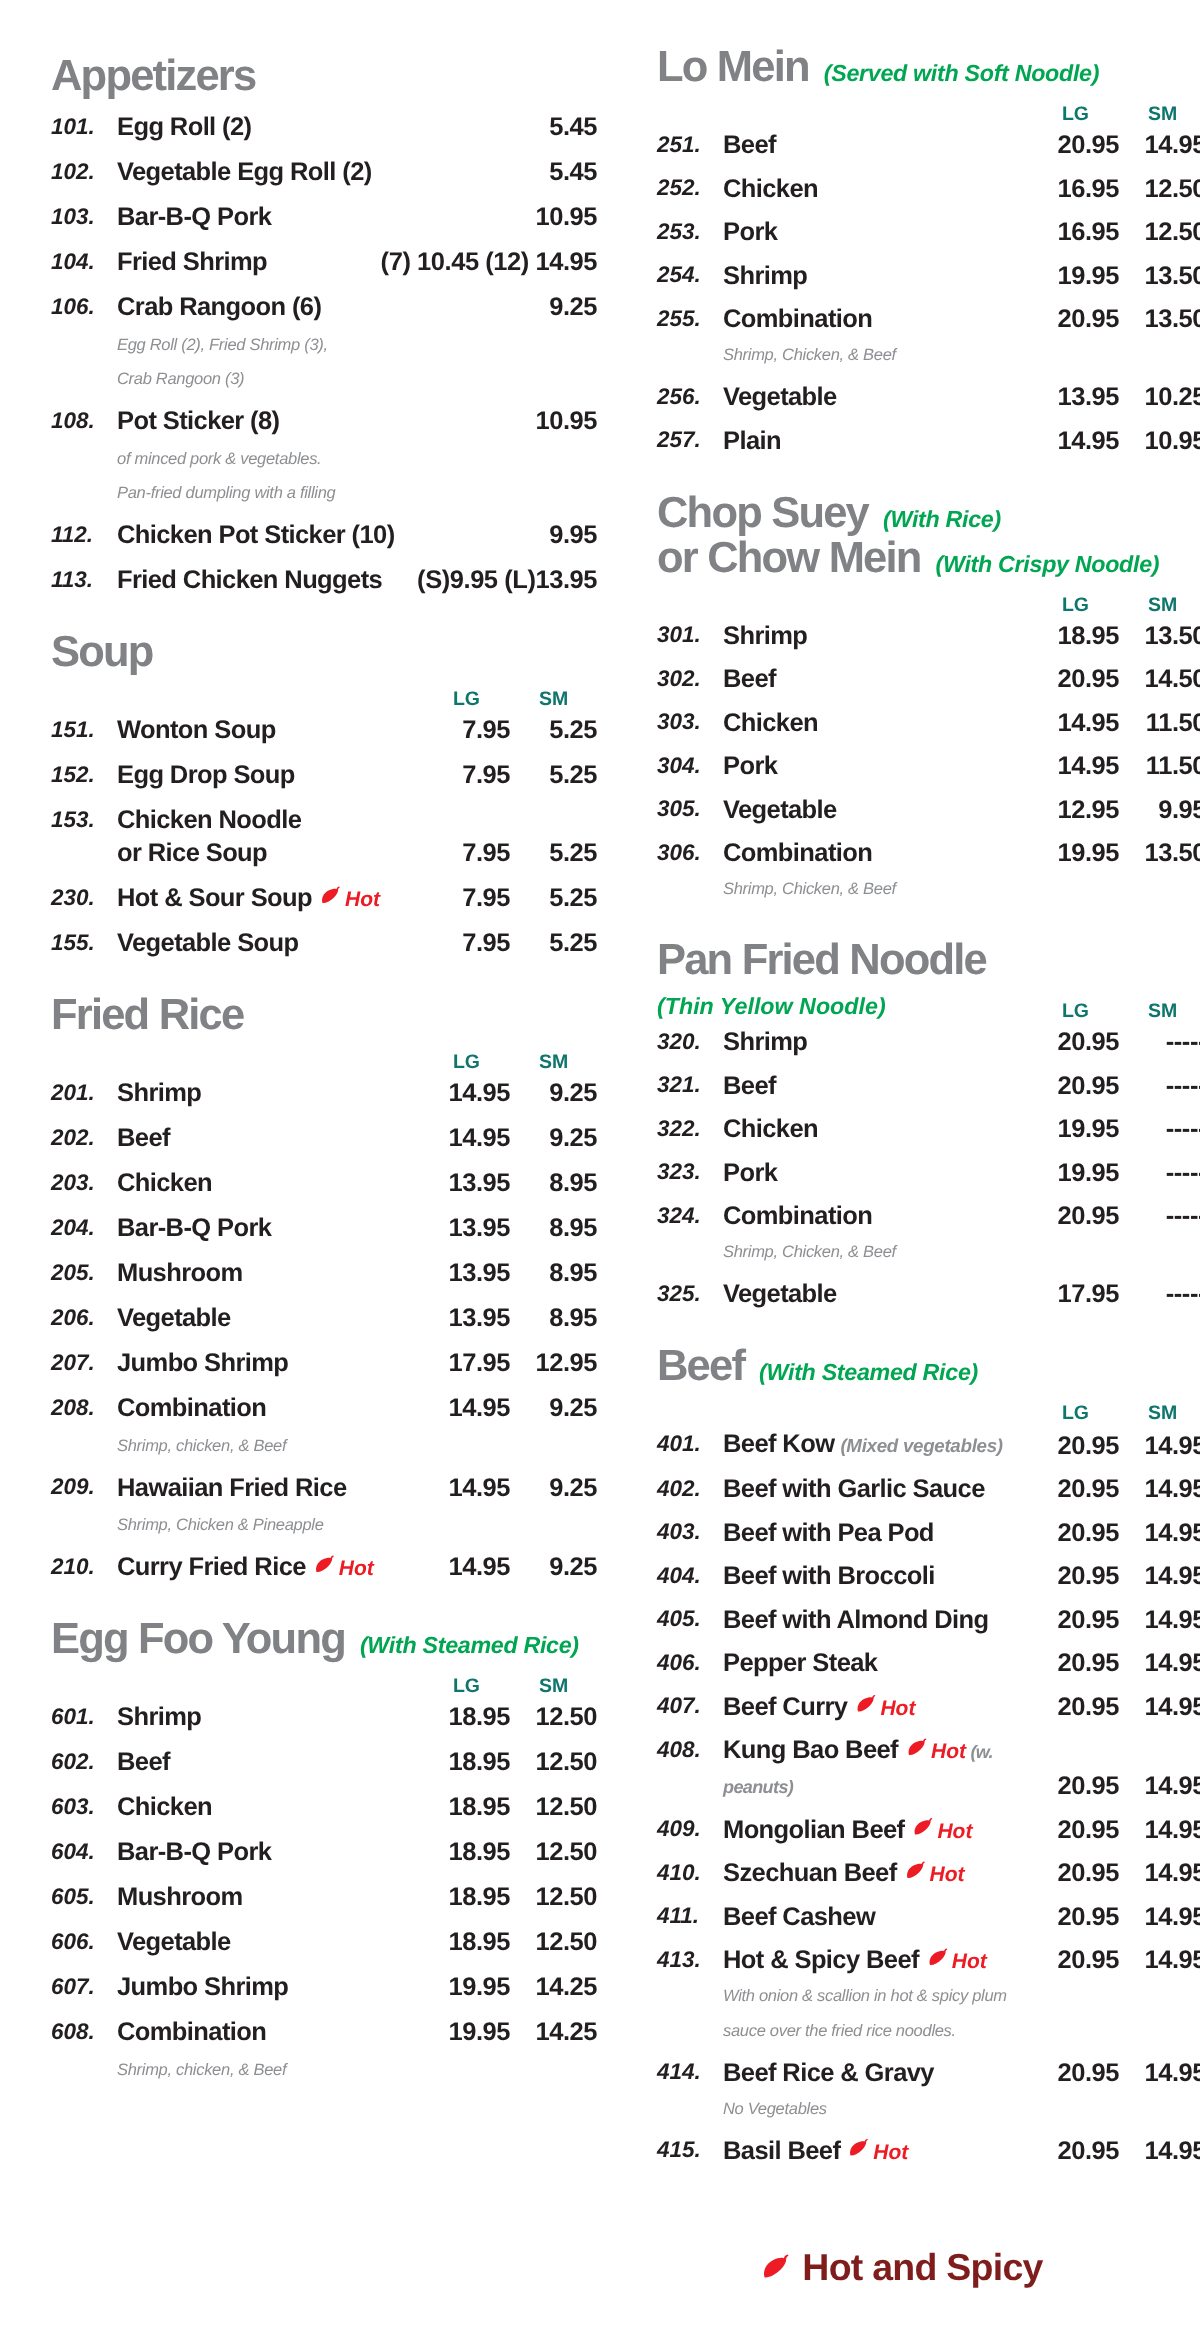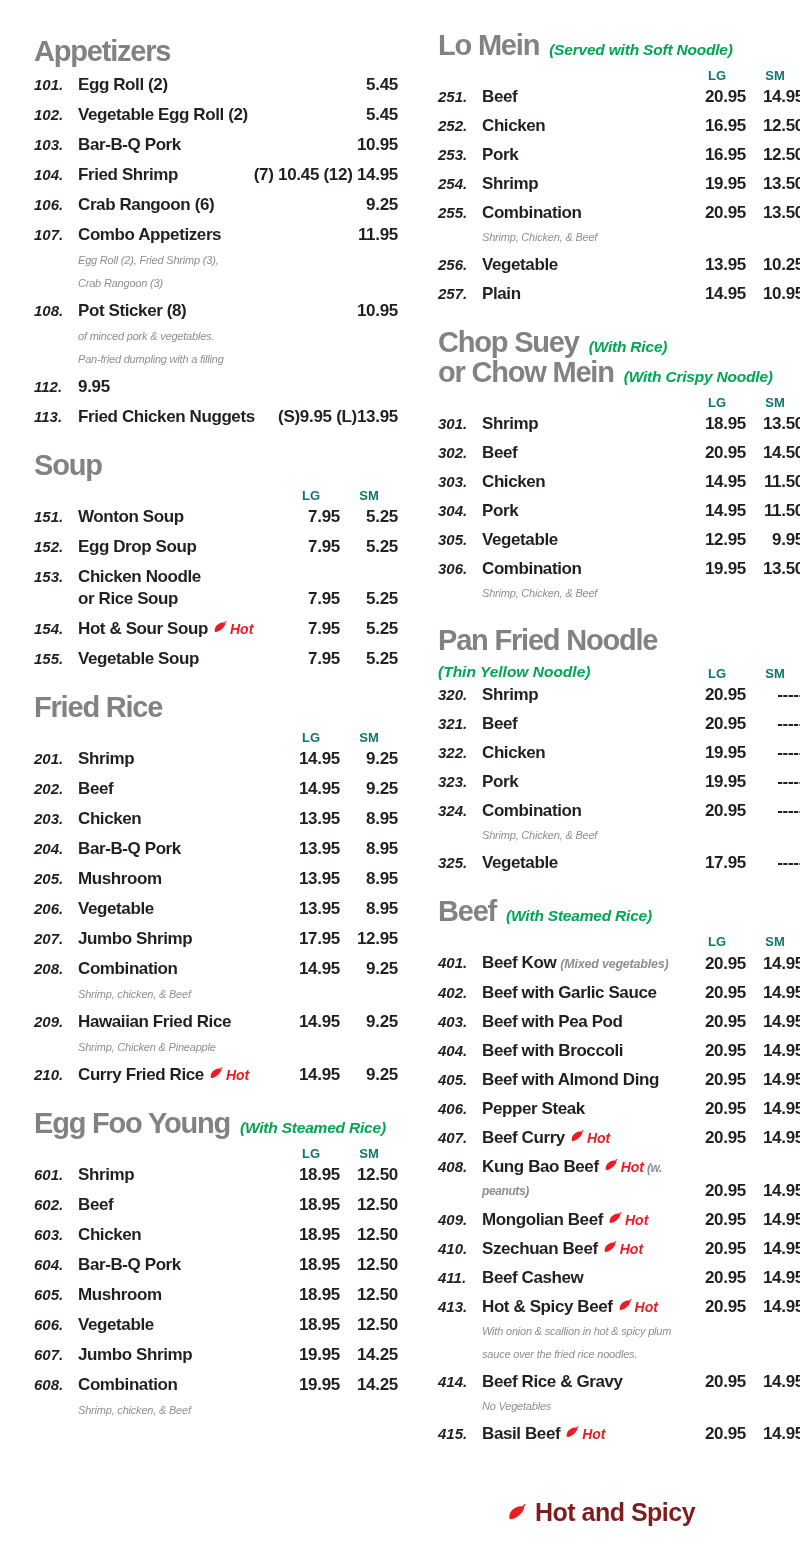--- a/index.html
+++ b/index.html
@@ -68,36 +68,32 @@
         <div class="item">
           <span class="num">104.</span>
           <div class="name"><span class="name-text">Fried Shrimp</span></div>
           <span class="price">(7) 10.45  (12) 14.95</span>
         </div>
         <div class="item">
           <span class="num">106.</span>
           <div class="name"><span class="name-text">Crab Rangoon (6)</span></div>
           <span class="price">9.25</span>
         </div>
-        <div class="item">
-          <span class="num">107.</span>
-          <div class="name"><span class="name-text">Combo Appetizers</span></div>
-          <span class="price">11.95</span>
-        </div>
         <div class="desc">Egg Roll (2), Fried Shrimp (3),</div>
         <div class="desc">Crab Rangoon (3)</div>
         <div class="item">
           <span class="num">108.</span>
           <div class="name"><span class="name-text">Pot Sticker (8)</span></div>
           <span class="price">10.95</span>
         </div>
         <div class="desc">of minced pork &amp; vegetables.</div>
         <div class="desc">Pan-fried dumpling with a filling</div>
         <div class="item">
           <span class="num">112.</span>
+          <div class="name"><span class="name-text">Chicken Pot Sticker (10)</span></div>
           <span class="price">9.95</span>
         </div>
         <div class="item">
           <span class="num">113.</span>
           <div class="name"><span class="name-text">Fried Chicken Nuggets</span></div>
           <span class="price">(S)9.95  (L)13.95</span>
         </div>
       </div>
       <div class="menu-section">
         <div class="sec-head">
@@ -125,21 +121,21 @@
         <div class="item">
           <span class="num">153.</span>
           <div class="name">
             <div class="name-line">Chicken Noodle</div>
             <div class="name-line">or Rice Soup</div>
           </div>
           <span class="lg">7.95</span>
           <span class="sm">5.25</span>
         </div>
         <div class="item">
-          <span class="num">154.</span>
+          <span class="num">230.</span>
           <div class="name"><span class="name-text">Hot &amp; Sour Soup</span><span class="hot-badge">
               <span class="hot-chili"><svg class="chili" viewBox="0 0 24 24" xmlns="http://www.w3.org/2000/svg">
                   <path fill="#ed1c24" d="M3,21 C1.5,16.5 4,11 9,8.5 C12.5,6.8 15.5,6.5 17,7 C17.4,5.6 18.4,4.6 19.8,4.4 L20.4,5.2 C19.4,5.7 18.8,6.5 18.6,7.6 C18.9,9.5 17.5,12.5 14.5,15.5 C11,19 6,21.5 3,21 Z"></path>
                 </svg></span>
               <span class="hot-word">Hot</span>
             </span></div>
           <span class="lg">7.95</span>
           <span class="sm">5.25</span>
         </div>
         <div class="item">

